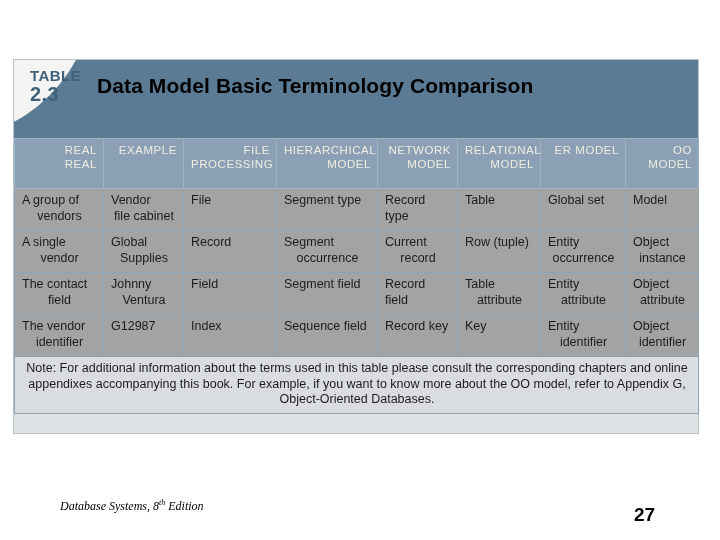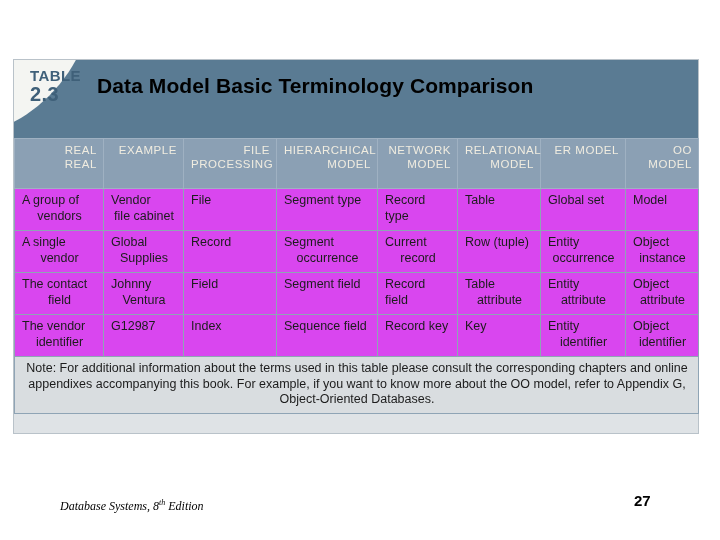--- a/index.html
+++ b/index.html
@@ -103,21 +103,21 @@
     background: #8ba0b4;
     color: #f0ece0;
     font-weight: 400;
     letter-spacing: .55px;
     font-size: 11.5px;
     height: 40px;
     text-align: right;
     border-color: #9fb1c2;
   }
   table.tbl tbody td {
-    background: #d946ef;
+    background: #a3a3a3;
     color: #1c1c1c;
     height: 32px;
     text-align: center;
   }
   td .cell-l1 { display: block; text-align: left; }
   td .cell-l2 { display: block; }
 
   
   .note-row td {
     background: #d9dde0 !important;
@@ -137,23 +137,23 @@
     font-family: "Liberation Serif", serif;
     font-size: 12px;
     color: #000000;
     white-space: nowrap;
     font-style: italic;
   }
   #footer-title sup { font-size: 8px; }
   #page-number {
     position: absolute;
     left: 634px;
-    top: 492px;
+    top: 504px;
     font-family: "Liberation Sans", sans-serif;
-    font-size: 15px;
+    font-size: 19px;
     font-weight: 700;
     color: #000000;
   }
 </style>
 </head>
 <body>
 
 <div id="slide">
 
   <div id="table-figure">

